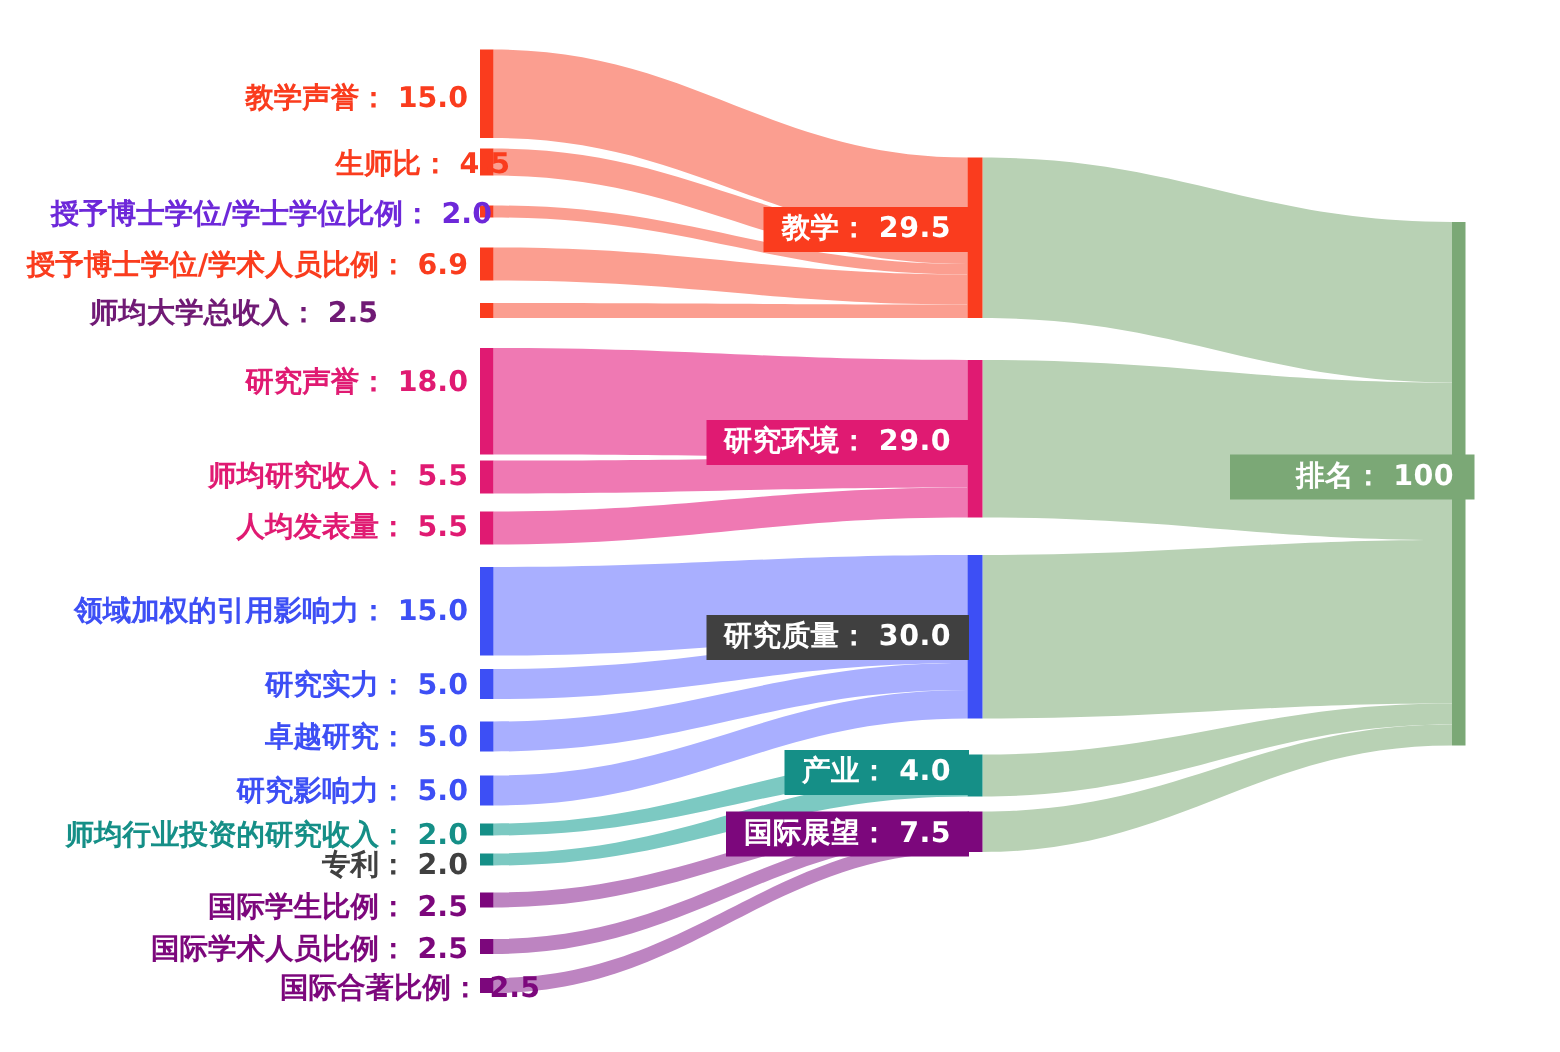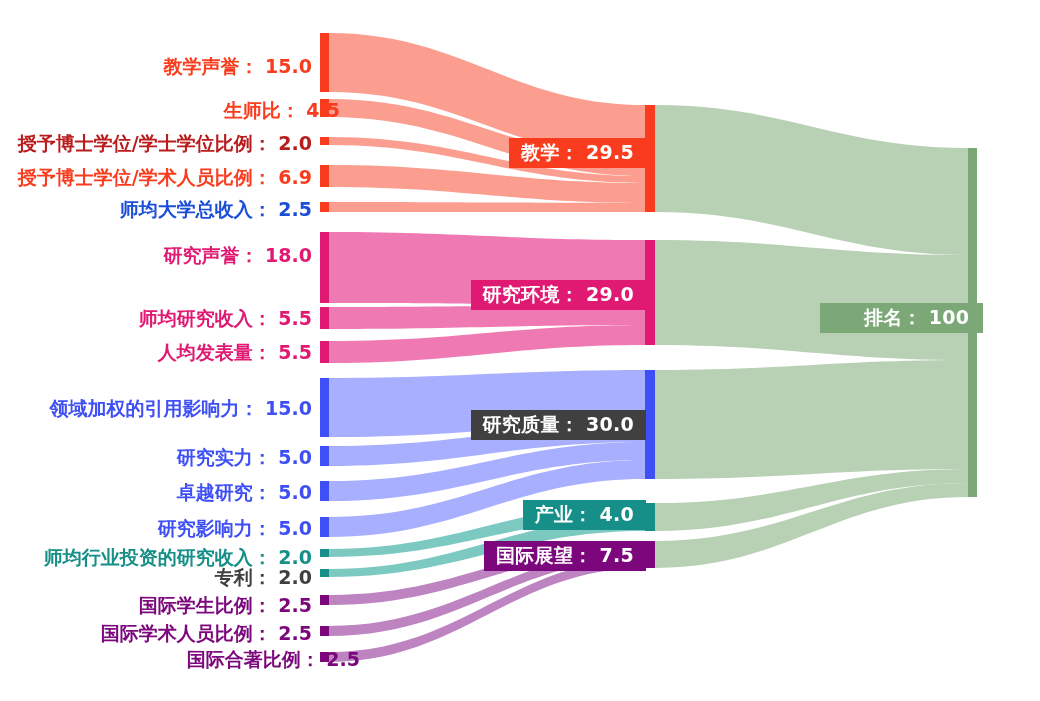--- a/index.html
+++ b/index.html
@@ -84,23 +84,23 @@
         <rect x="645" y="370" width="10" height="109" fill="#3d4ff5"></rect>
         <rect x="645" y="503" width="10" height="28" fill="#158f87"></rect>
         <rect x="645" y="541" width="10" height="27" fill="#7c077c"></rect>
         <rect x="968" y="148" width="9" height="349" fill="#7ba876"></rect>
       </g>
   </svg>
 
   <div id="labels">
       <div class="node-label src-label" style="top: 66px; left: 0px; width: 312px; color: rgb(250, 60, 30);">教学声誉：  15.0</div>
       <div class="node-label src-label" style="top: 110px; left: 0px; width: 312px; color: rgb(250, 60, 30); margin-left: 28px;">生师比：  4.5</div>
-      <div class="node-label src-label" style="top: 143px; left: 0px; width: 312px; color: #b91c1c;">授予博士学位/学士学位比例：  2.0</div>
+      <div class="node-label src-label" style="top: 143px; left: 16px; width: 312px; color: #6d28d9;">授予博士学位/学士学位比例：  2.0</div>
       <div class="node-label src-label" style="top: 177px; left: 0px; width: 312px; color: rgb(250, 60, 30);">授予博士学位/学术人员比例：  6.9</div>
-      <div class="node-label src-label" style="top: 209px; left: 0px; width: 312px; color: #1d4ed8;">师均大学总收入：  2.5</div>
+      <div class="node-label src-label" style="top: 209px; left: 0px; width: 312px; color: #701a75; text-align: center;">师均大学总收入：  2.5</div>
       <div class="node-label src-label" style="top: 255px; left: 0px; width: 312px; color: rgb(224, 26, 114);">研究声誉：  18.0</div>
       <div class="node-label src-label" style="top: 318px; left: 0px; width: 312px; color: rgb(224, 26, 114);">师均研究收入：  5.5</div>
       <div class="node-label src-label" style="top: 352px; left: 0px; width: 312px; color: rgb(224, 26, 114);">人均发表量：  5.5</div>
       <div class="node-label src-label" style="top: 408px; left: 0px; width: 312px; color: rgb(61, 79, 245);">领域加权的引用影响力：  15.0</div>
       <div class="node-label src-label" style="top: 457px; left: 0px; width: 312px; color: rgb(61, 79, 245);">研究实力：  5.0</div>
       <div class="node-label src-label" style="top: 492px; left: 0px; width: 312px; color: rgb(61, 79, 245);">卓越研究：  5.0</div>
       <div class="node-label src-label" style="top: 528px; left: 0px; width: 312px; color: rgb(61, 79, 245);">研究影响力：  5.0</div>
       <div class="node-label src-label" style="top: 557px; left: 0px; width: 312px; color: rgb(21, 143, 135);">师均行业投资的研究收入：  2.0</div>
       <div class="node-label src-label" style="top: 577px; left: 0px; width: 312px; color: #404040;">专利：  2.0</div>
       <div class="node-label src-label" style="top: 605px; left: 0px; width: 312px; color: rgb(124, 7, 124);">国际学生比例：  2.5</div>

